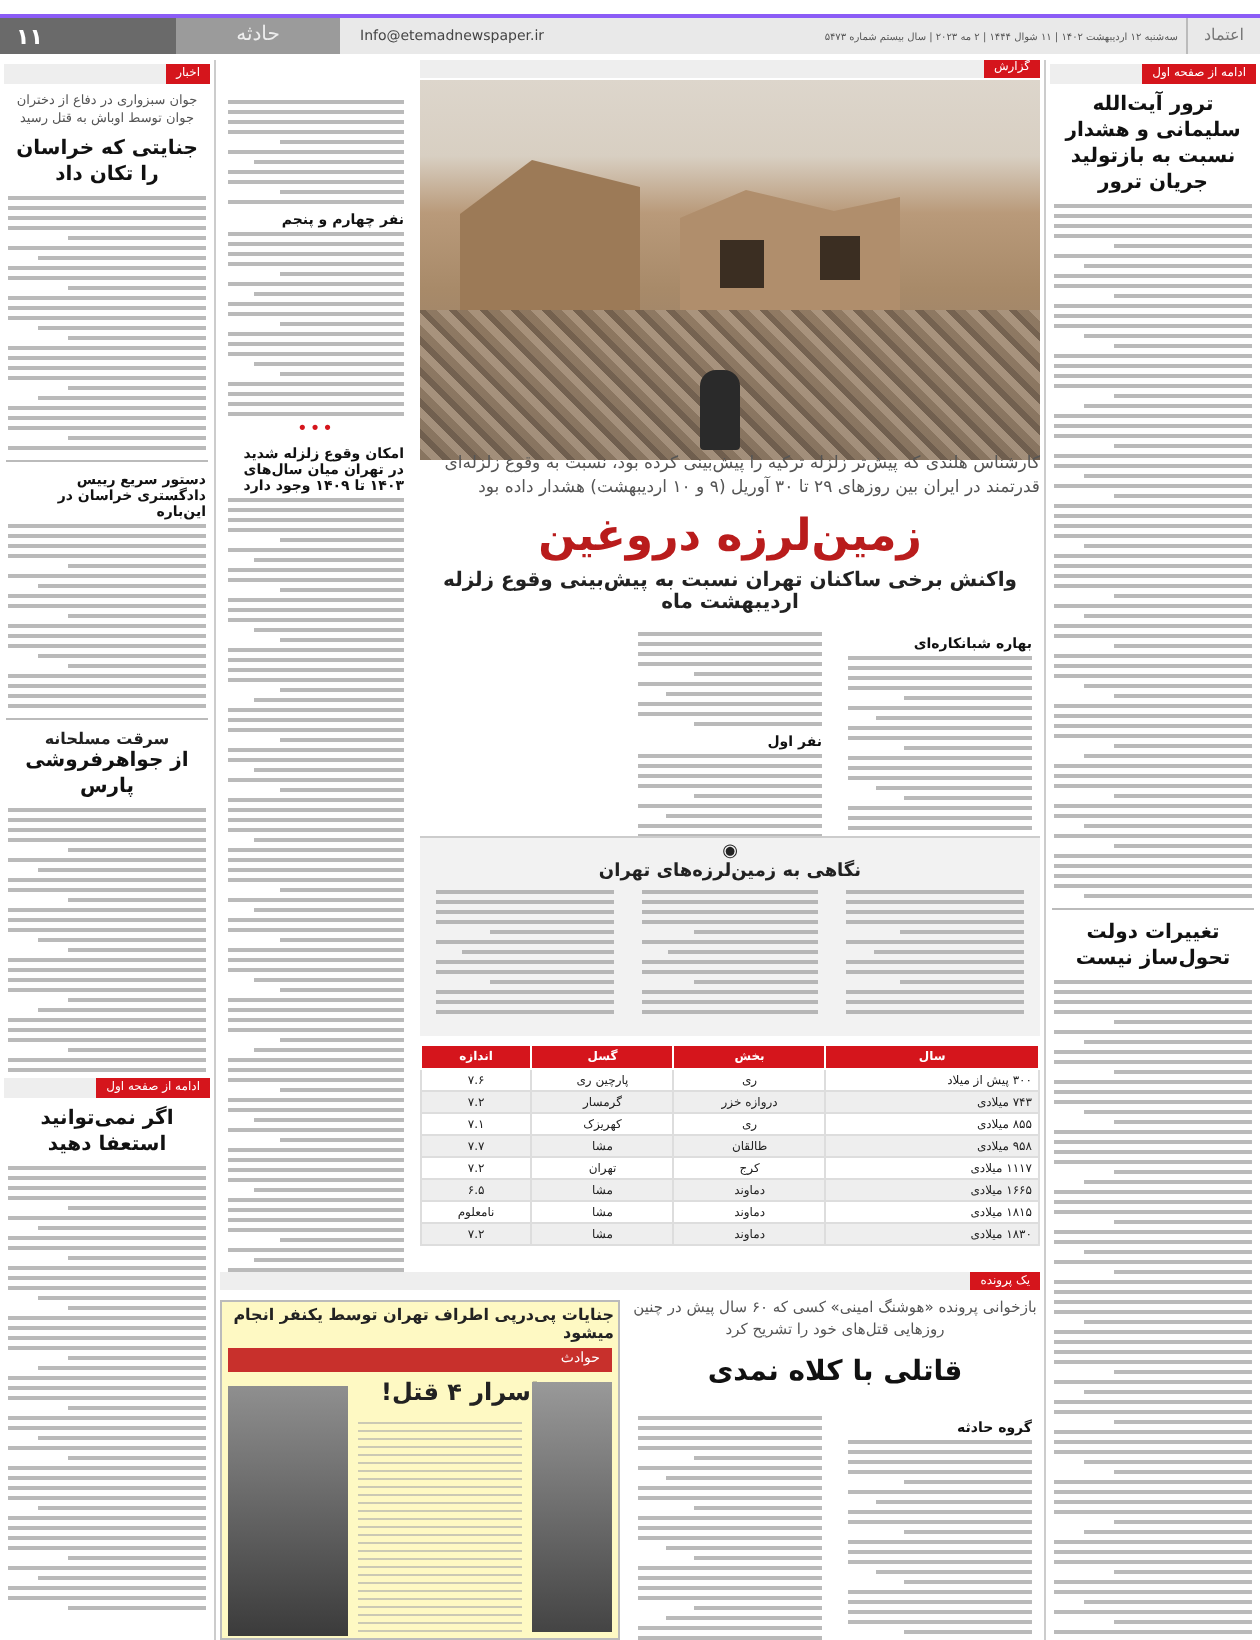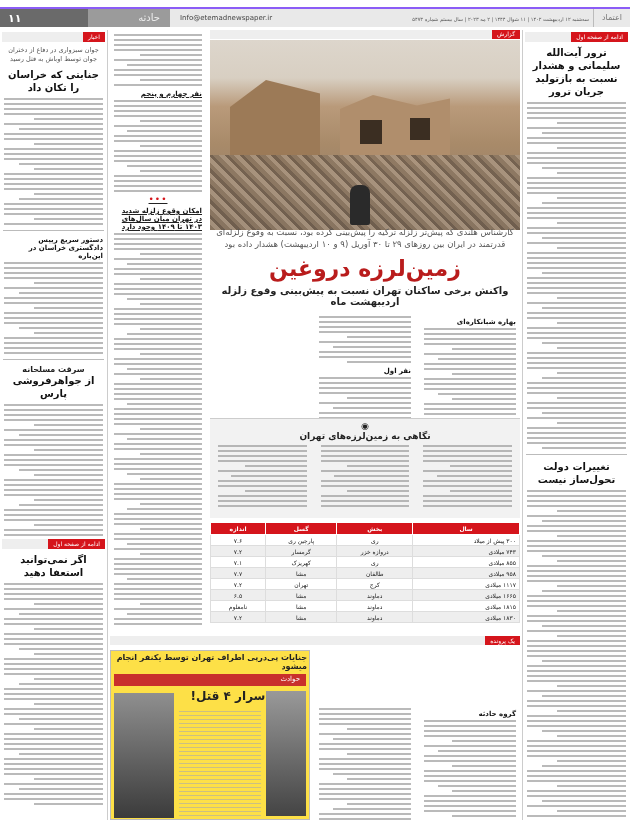--- a/index.html
+++ b/index.html
@@ -2,21 +2,21 @@
 <html><head>
 <meta charset="utf-8">
 <style>
   * { box-sizing: border-box; margin: 0; padding: 0; }
   html, body { width: 630px; height: 820px; overflow: hidden; background: #fff; }
   body { font-family: "DejaVu Sans", sans-serif; color: #222; direction: rtl; position: relative; }
 
   
   .hdr { position: absolute; top: 7px; left: 0; width: 630px; height: 20px; background: #e9e9e9; border-top: 2px solid #8b5cf6; display: flex; direction: ltr; }
   .hdr .pg { width: 88px; background: #6a6a6a; color: #fff; font-size: 11px; font-weight: bold; padding: 3px 8px; }
-  .hdr .sec { width: 82px; background: #9b9b9b; color: #eee; font-size: 10px; padding: 3px 10px; text-align: right; }
+  .hdr .sec { width: 82px; background: #9b9b9b; color: #eee; font-size: 10px; padding: 3px 10px; text-align: center; }
   .hdr .mail { flex: 1; font-size: 7px; padding: 5px 10px; color: #444; }
   .hdr .date { width: 218px; font-size: 5px; padding: 7px 4px; color: #555; text-align: right; border-right: 1px solid #bbb; direction: rtl; }
   .hdr .logo { width: 36px; font-size: 8px; color: #777; padding: 4px; text-align: center; }
 
   .col { position: absolute; top: 30px; bottom: 0; overflow: hidden; }
   .col-right { right: 0; width: 108px; border-left: 1px solid #ccc; }
   .col-left { left: 0; width: 108px; border-right: 1px solid #ccc; }
   .col-mid { left: 110px; right: 110px; }
 
   .tag { display: inline-block; background: #d5151c; color: #fff; font-size: 6px; padding: 1px 5px; }
@@ -39,41 +39,41 @@
   .photo { position: absolute; top: 1px; left: 100px; width: 310px; height: 190px;
     background: linear-gradient(180deg,#ddd6cc 0%,#d8cfc2 20%,#b99a7a 35%,#a88a69 55%,#9b826a 75%,#7b6a5a 100%); overflow: hidden; }
   .photo .bld1 { position: absolute; left: 20px; top: 40px; width: 90px; height: 90px; background: #9c7a57; clip-path: polygon(0 30%,40% 0,100% 15%,100% 100%,0 100%); }
   .photo .bld2 { position: absolute; left: 130px; top: 55px; width: 110px; height: 70px; background: #b08e6c; clip-path: polygon(0 20%,30% 0,70% 15%,100% 5%,100% 100%,0 100%); }
   .photo .win1 { position: absolute; left: 150px; top: 80px; width: 22px; height: 24px; background: #3b2e22; }
   .photo .win2 { position: absolute; left: 200px; top: 78px; width: 20px; height: 22px; background: #3b2e22; }
   .photo .rubble { position: absolute; left: 0; bottom: 0; width: 100%; height: 75px; background: repeating-linear-gradient(45deg,#8a7661 0 4px,#a99580 4px 8px,#6d5c4c 8px 11px); opacity: .85; }
   .photo .person { position: absolute; left: 140px; top: 145px; width: 20px; height: 40px; background: #2a2a2a; border-radius: 8px 8px 2px 2px; }
 
   .bigtitle { position: absolute; top: 226px; left: 100px; width: 310px; text-align: center; }
-  .bigtitle .k { font-size: 8.5px; color: #555; line-height: 12px; }
+  .bigtitle .k { font-size: 8.5px; color: #555; line-height: 12px; text-align: right; }
   .bigtitle .t { font-size: 22px; font-weight: bold; margin-top: 6px; color: #b91c1c; text-align: center; }
   .bigtitle .s { font-size: 10px; font-weight: bold; margin-top: 4px; color: #222; }
 
   .textblock { position: absolute; }
 
   
   .box { position: absolute; top: 418px; left: 100px; width: 310px; height: 100px; background: #f2f2f2; border-top: 1px solid #ccc; }
   .box .ic { text-align: center; font-size: 9px; margin-top: 2px; }
   .box .bt { text-align: center; font-size: 9px; font-weight: bold; margin-top: 0; }
 
   table.eq { position: absolute; top: 522px; left: 100px; width: 310px; border-collapse: collapse; font-size: 6px; }
   table.eq th { background: #d5151c; color: #fff; padding: 2px; font-weight: bold; border: 1px solid #fff; }
   table.eq td { padding: 1.5px 3px; text-align: center; border: 1px solid #ddd; height: 11px; }
   table.eq tr:nth-child(even) td { background: #eee; }
   table.eq td:first-child { text-align: right; }
 
   .tagbar2 { position: absolute; top: 636px; left: 0; width: 410px; height: 9px; background: #eee; }
   .tagbar2 .tag { position: absolute; right: 0; top: 0; height: 9px; line-height: 7px; }
 
-  .clip { position: absolute; top: 650px; left: 0; width: 200px; height: 170px; background: #fde047; border: 1px solid #bbb; overflow: hidden; }
+  .clip { position: absolute; top: 650px; left: 0; width: 200px; height: 170px; background: #fef9c3; border: 1px solid #bbb; overflow: hidden; }
   .clip .top { font-size: 8px; font-weight: bold; padding: 2px; color: #222; }
   .clip .band { height: 12px; background: #c8302c; margin: 1px 3px; color: #fff; font-size: 7px; padding: 1px 6px; }
   .clip .ht { font-size: 12px; font-weight: bold; text-align: center; margin: 3px 0 0 40px; }
   .clip .ph1 { position: absolute; left: 3px; top: 42px; width: 60px; height: 125px; background: linear-gradient(#8f8f8f,#3b3b3b); }
   .clip .ph2 { position: absolute; right: 3px; top: 40px; width: 40px; height: 125px; background: linear-gradient(#999,#444); }
   .clip .cols { position: absolute; left: 68px; right: 48px; top: 60px; bottom: 3px; background: repeating-linear-gradient(180deg,#aaa 0 1px,transparent 1px 4px); opacity: .6; }
 
   .kc { position: absolute; top: 648px; left: 205px; width: 205px; text-align: center; }
   .kc .k { font-size: 7.5px; color: #555; line-height: 11px; }
   .kc .t { font-size: 14px; font-weight: bold; margin-top: 8px; color: #111; }
@@ -381,21 +381,21 @@
   </div>
 </div>
 
 <div class="col col-mid">
   <div style="position:absolute;top:-1px;right:0;width:310px;">
     <div class="tagbar" style="margin:0">
         <span class="tag">گزارش</span>
       </div>
   </div>
 
-  <div class="textblock" style="top:2px;left:0;width:96px;text-decoration:underline;">
+  <div class="textblock" style="top:18px;left:0;width:96px;">
     <div class="body-lines">
         <i></i>
         <i></i>
         <i></i>
         <i></i>
         <i></i>
         <i></i>
         <i></i>
         <i></i>
         <i></i>
@@ -702,20 +702,24 @@
 
   <div class="clip" style="top:620px">
     <div class="top">جنایات پی‌در‌پی اطراف تهران توسط یکنفر انجام میشود</div>
     <div class="band">حوادث</div>
     <div class="ht">اسرار ۴ قتل!</div>
     <div class="ph1"></div>
     <div class="ph2"></div>
     <div class="cols"></div>
   </div>
 
+  <div class="kc" style="top:618px">
+    <div class="k">بازخوانی پرونده «هوشنگ امینی» کسی که ۶۰ سال پیش در چنین روزهایی قتل‌های خود را تشریح کرد</div>
+    <div class="t">قاتلی با کلاه نمدی</div>
+  </div>
 
   <div class="textblock" style="top:676px;left:205px;width:100px;">
     <div class="body-lines">
         <i></i>
         <i></i>
         <i></i>
         <i></i>
         <i></i>
         <i></i>
         <i></i>

